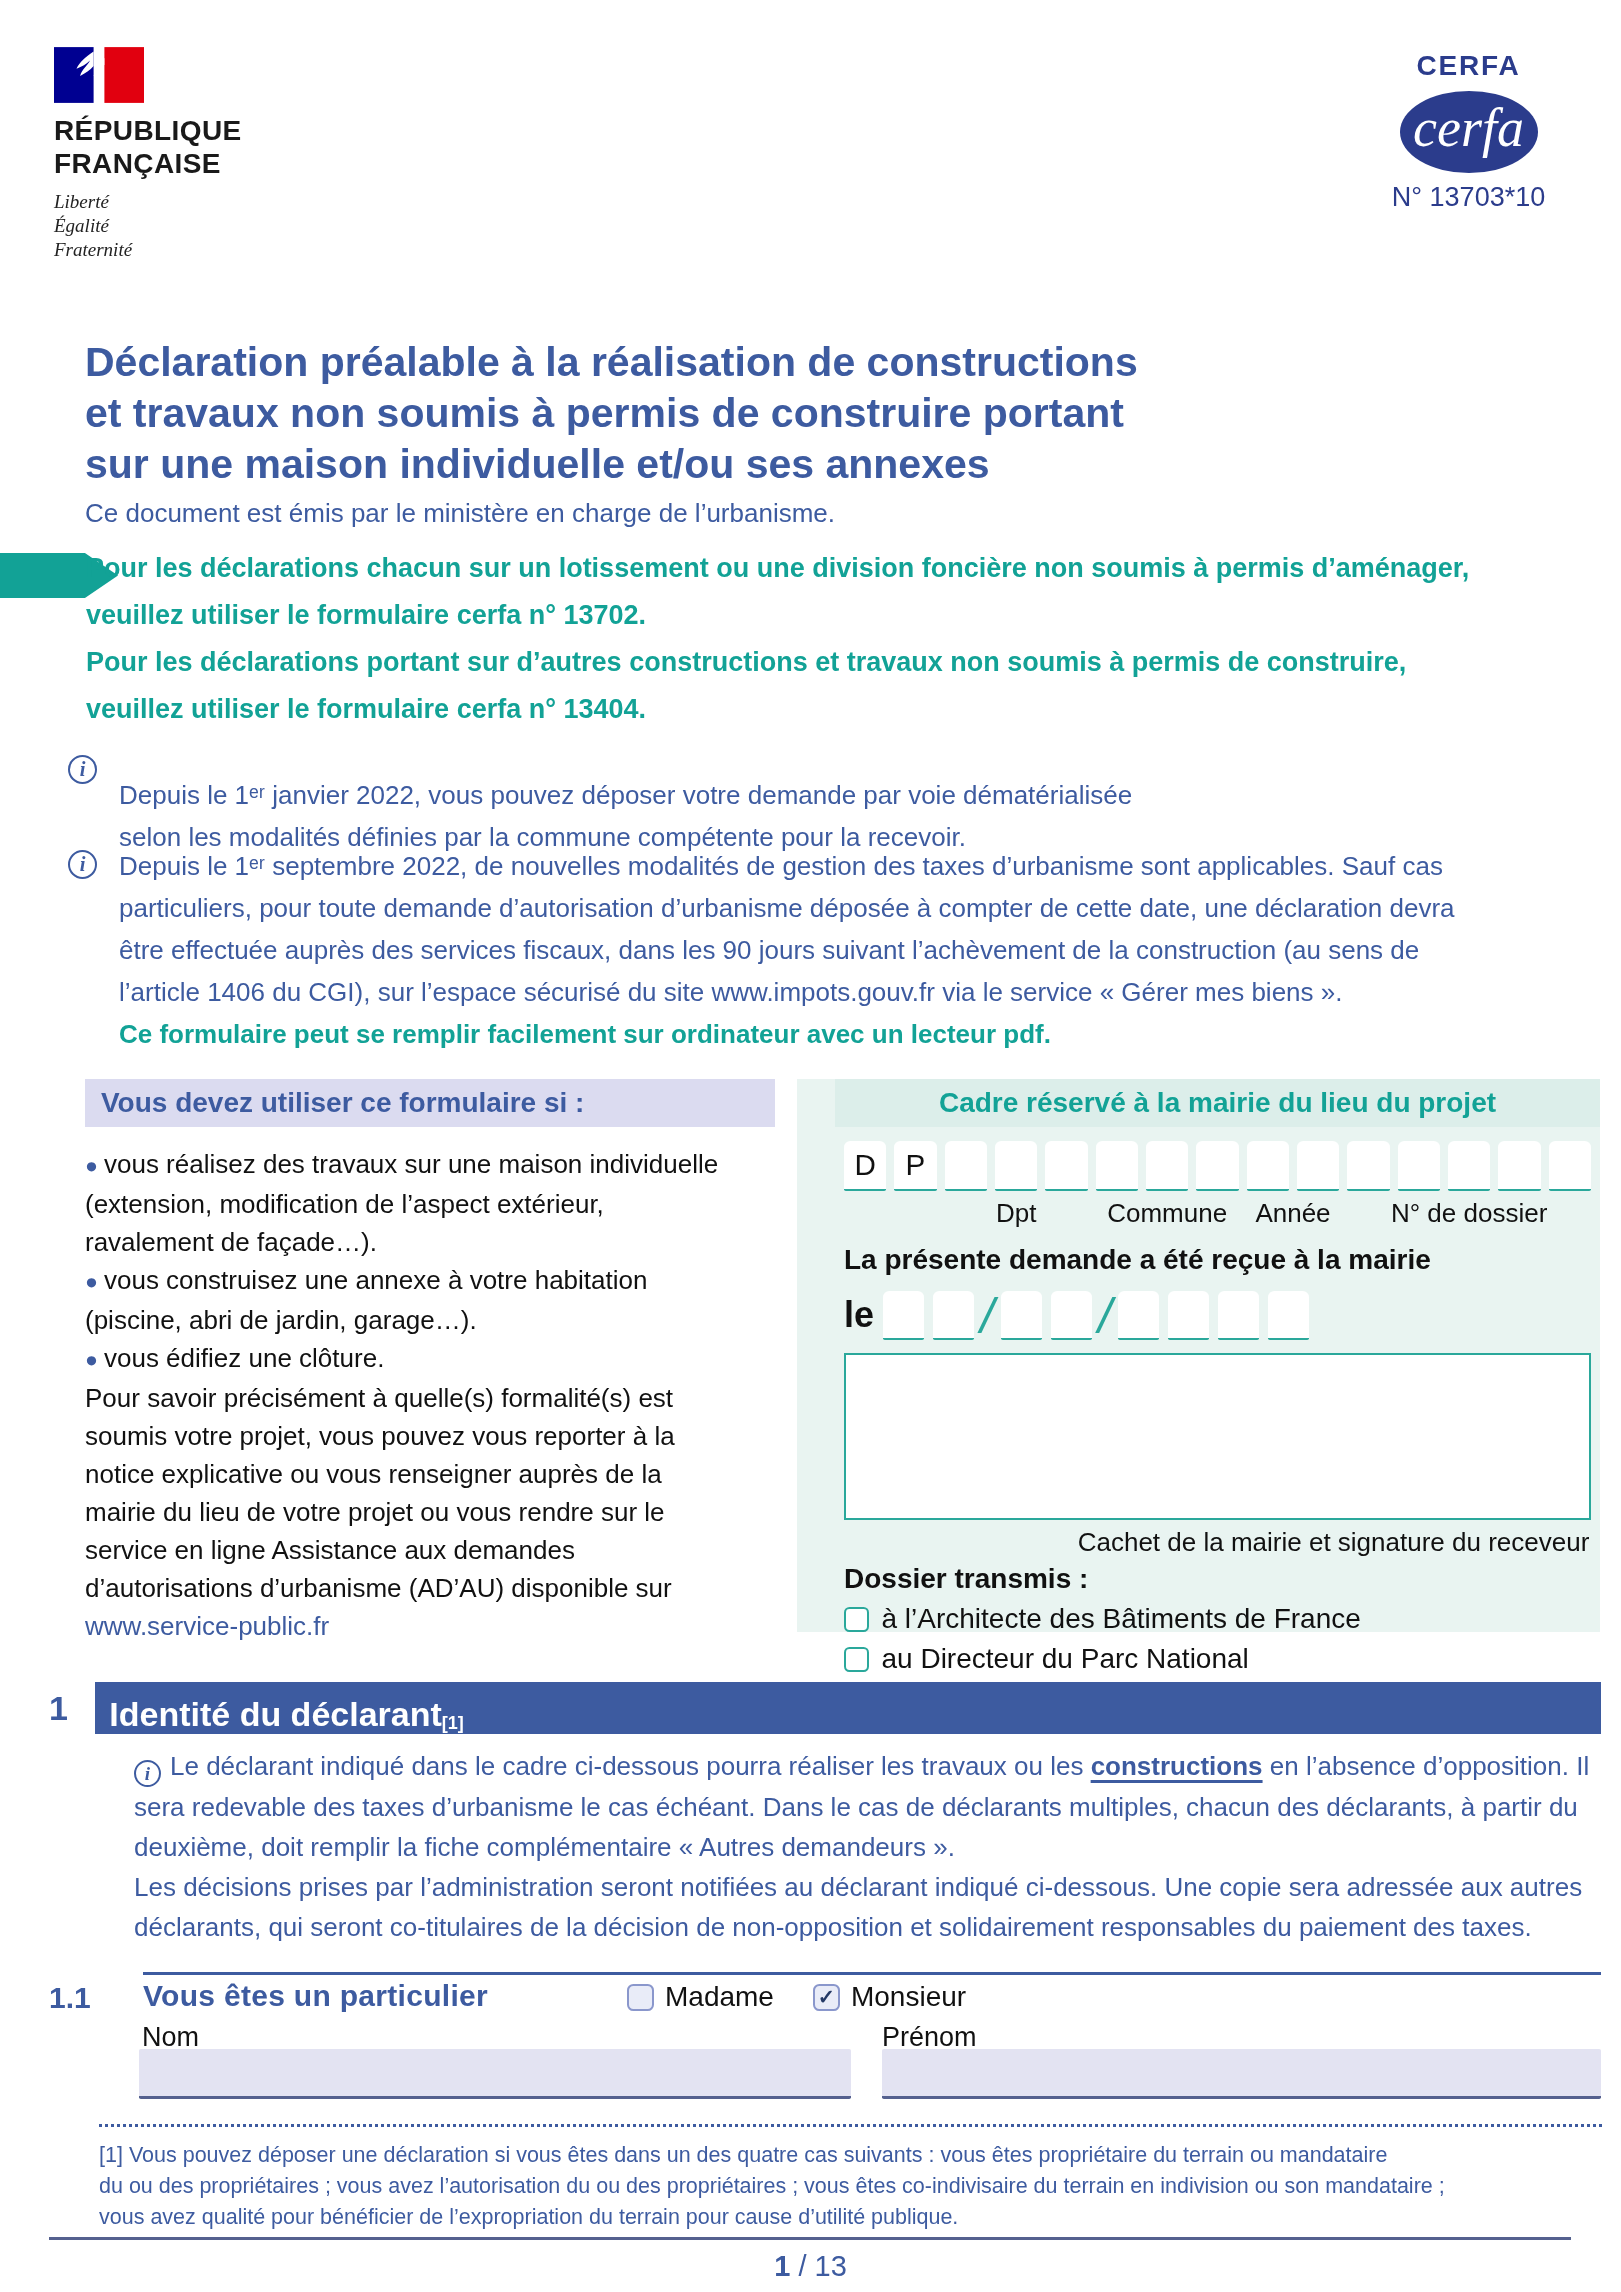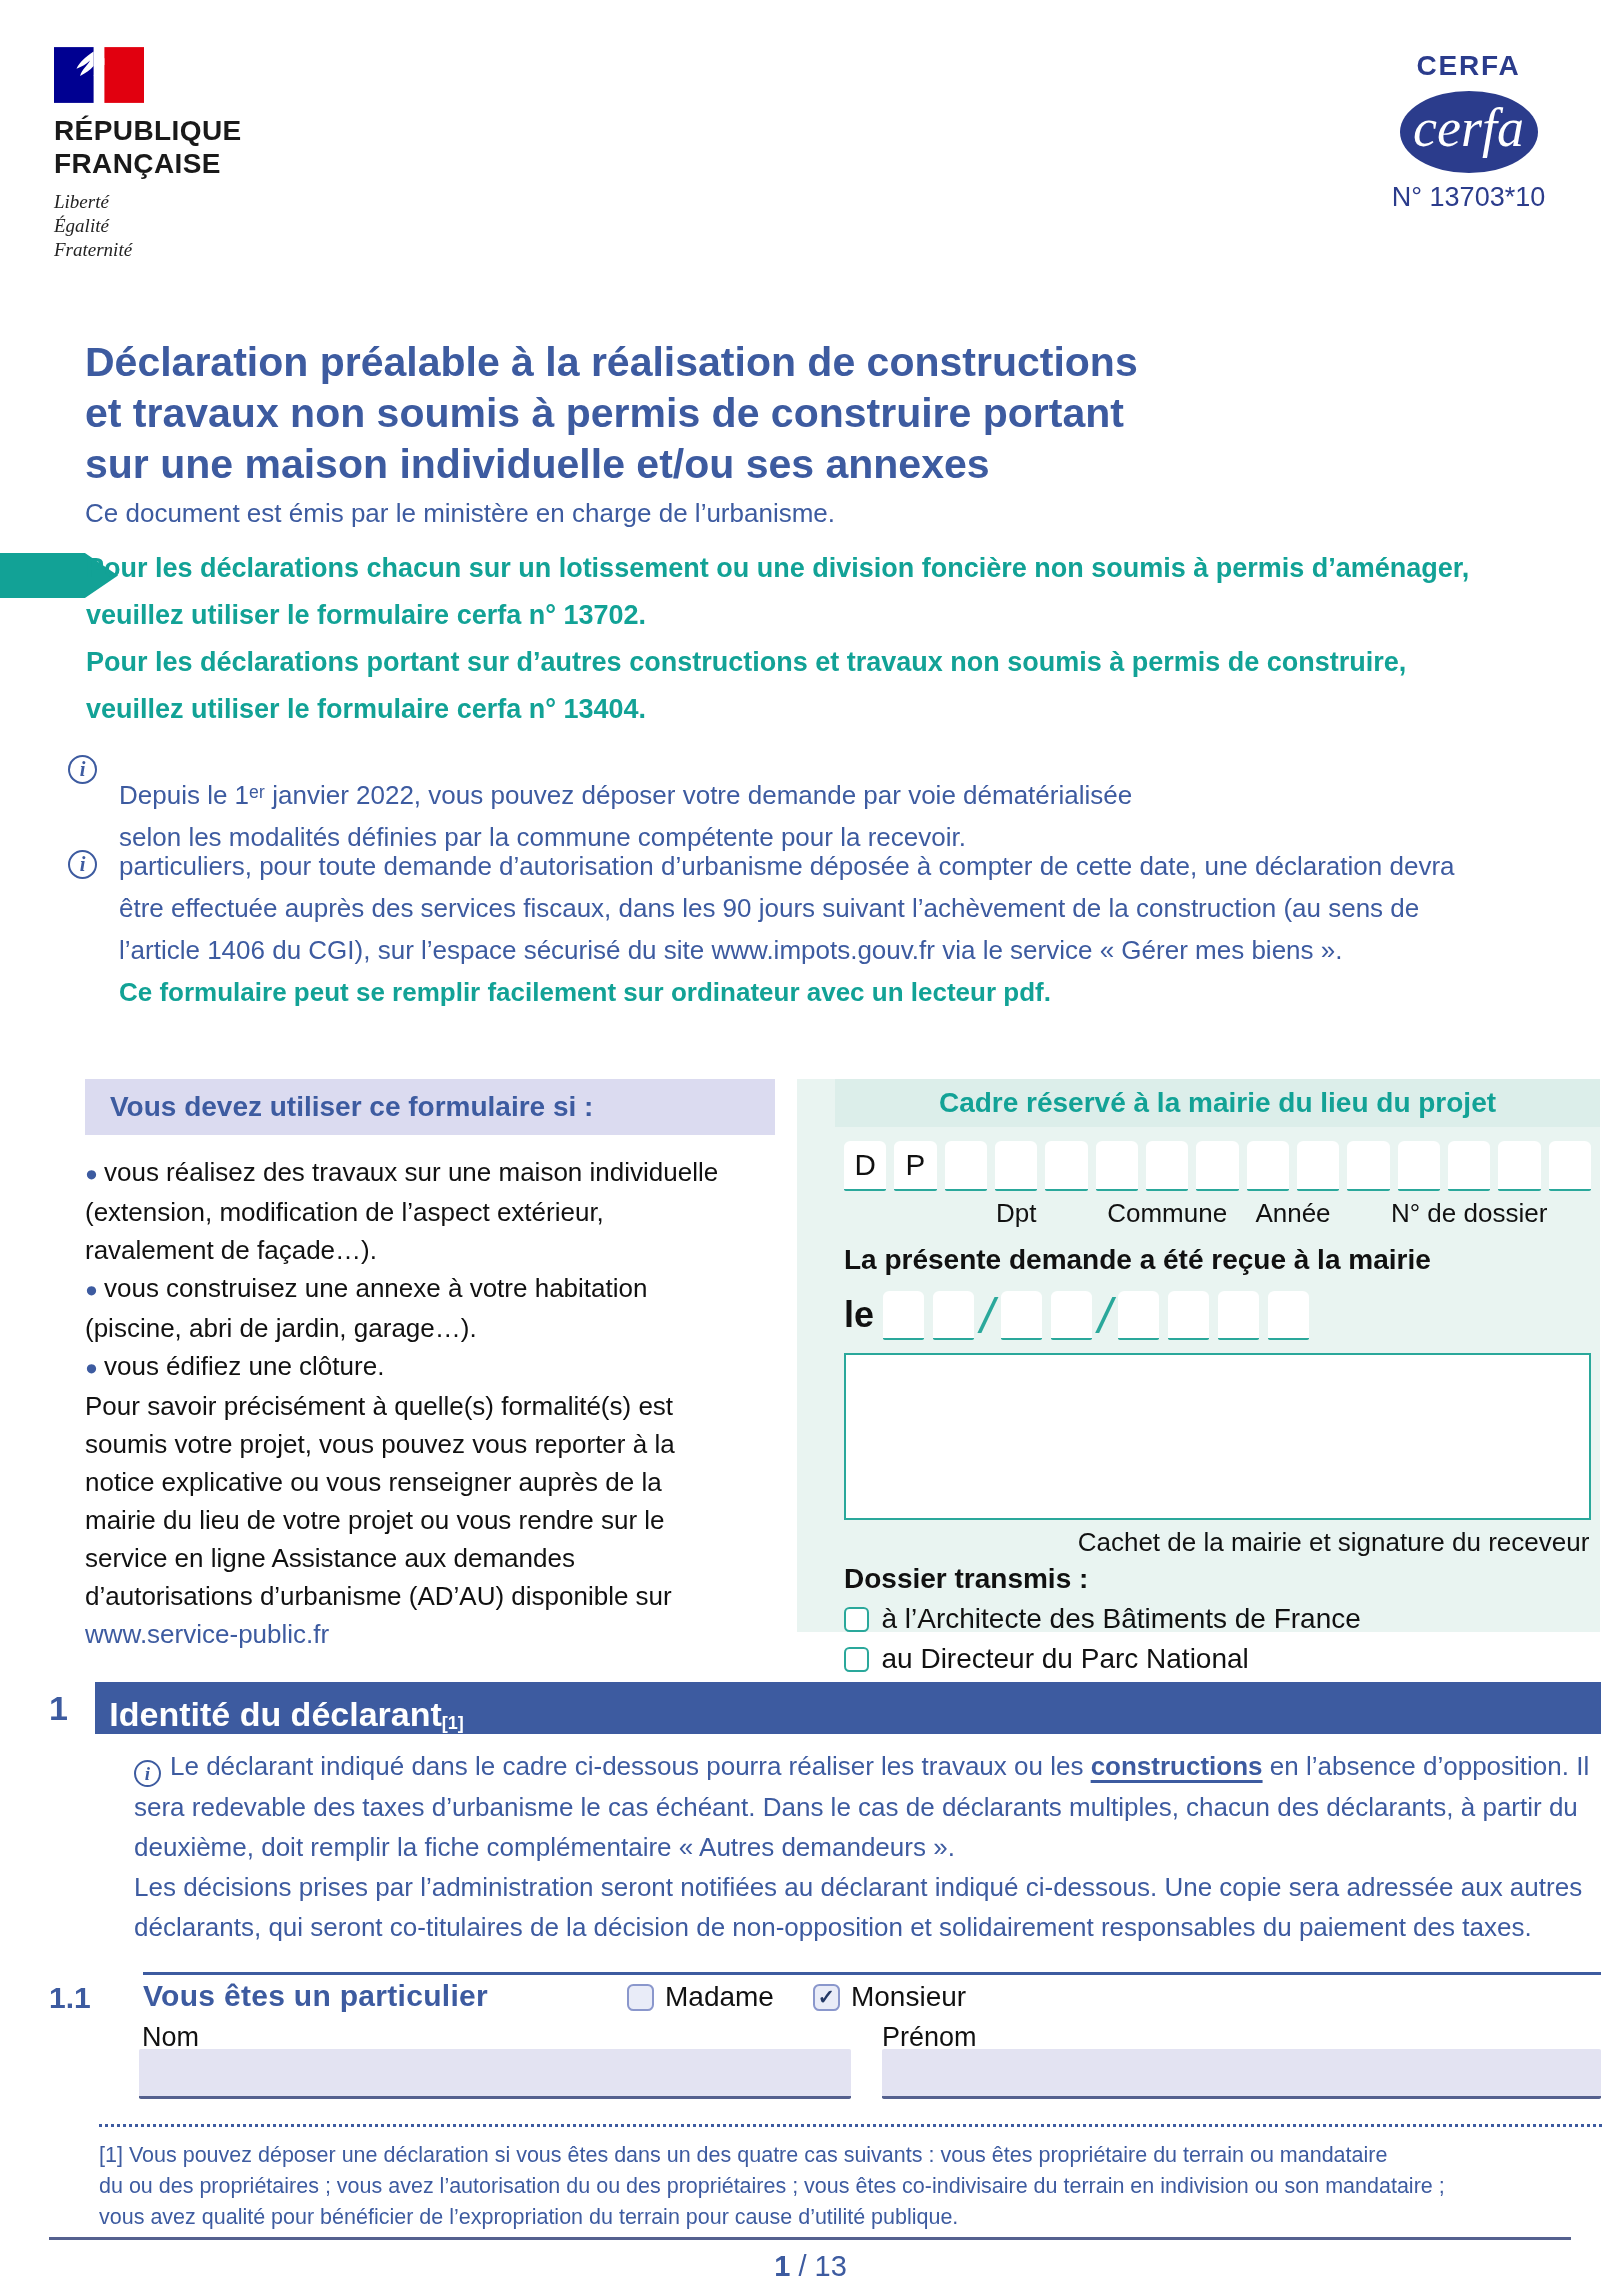--- a/index.html
+++ b/index.html
@@ -36,22 +36,22 @@
   .warnings{position:absolute;left:86px;top:545px;width:1478px;}
   .warnings .wline{font-size:27px;font-weight:bold;color:var(--teal);line-height:47px;}
   .info-badge{position:absolute;width:29px;height:29px;border:2.7px solid var(--blue);border-radius:50%;
     display:flex;align-items:center;justify-content:center;color:var(--blue);
     font-family:"Liberation Serif", serif;font-style:italic;font-weight:bold;font-size:20.6px;box-sizing:border-box;}
   .note-block{position:absolute;left:119px;width:1451px;font-size:26px;color:var(--blue);}
   .note-block .nline{line-height:42px;}
   .pdf-note{line-height:42px;color:var(--teal);font-weight:bold;}
   
   .use-panel{position:absolute;left:85px;top:1079px;width:690px;}
-  .use-head{height:56px;background:var(--lavender);color:var(--blue);font-weight:bold;font-size:28px;
-    display:flex;align-items:center;padding-left:25px;box-sizing:border-box;}
+  .use-head{height:48px;background:var(--lavender);color:var(--blue);font-weight:bold;font-size:28px;
+    display:flex;align-items:center;padding-left:16px;box-sizing:border-box;}
   .use-body{margin-top:18px;font-size:26px;line-height:38px;color:#111;width:639px;}
   .u-item{margin:0;}
   .u-item .btxt::before{content:"\25CF\00A0 ";color:var(--blue);font-size:21.5px;}
   .u-par{margin:0;}
   .u-link{color:var(--blue);cursor:pointer;}
   
   .mairie{position:absolute;left:797px;top:1079px;width:803px;height:553px;background:var(--panel-teal);box-sizing:border-box;padding-left:38px;}
   .mairie-head{height:48px;background:var(--panel-teal-head);display:flex;align-items:center;justify-content:center;
     color:var(--teal);font-weight:bold;font-size:28px;}
   .dp-row{display:grid;grid-template-columns:repeat(15,1fr);gap:8px;margin:14.3px 9px 0;}
@@ -150,20 +150,21 @@
   </div>
 
   <div class="info-badge" style="left:68px;top:755px;">i</div>
   <div class="note-block" style="top:774px;">
     <div class="nline">Depuis le 1ᵉʳ janvier 2022, vous pouvez déposer votre demande par voie dématérialisée</div>
     <div class="nline">selon les modalités définies par la commune compétente pour la recevoir.</div>
   </div>
 
   <div class="info-badge" style="left:68px;top:850px;">i</div>
   <div class="note-block" style="top:845px;">
+    <div class="nline">Depuis le 1ᵉʳ septembre 2022, de nouvelles modalités de gestion des taxes d’urbanisme sont applicables. Sauf cas</div>
     <div class="nline">particuliers, pour toute demande d’autorisation d’urbanisme déposée à compter de cette date, une déclaration devra</div>
     <div class="nline">être effectuée auprès des services fiscaux, dans les 90 jours suivant l’achèvement de la construction (au sens de</div>
     <div class="nline">l’article 1406 du CGI), sur l’espace sécurisé du site www.impots.gouv.fr via le service « Gérer mes biens ».</div>
     <div class="pdf-note">Ce formulaire peut se remplir facilement sur ordinateur avec un lecteur pdf.</div>
   </div>
 
   <div class="use-panel">
     <div class="use-head">Vous devez utiliser ce formulaire si :</div>
     <div class="use-body">
       <div class="u-item"><span class="btxt">vous réalisez des travaux sur une maison individuelle (extension, modification de l’aspect extérieur, ravalement de façade…).</span></div>

